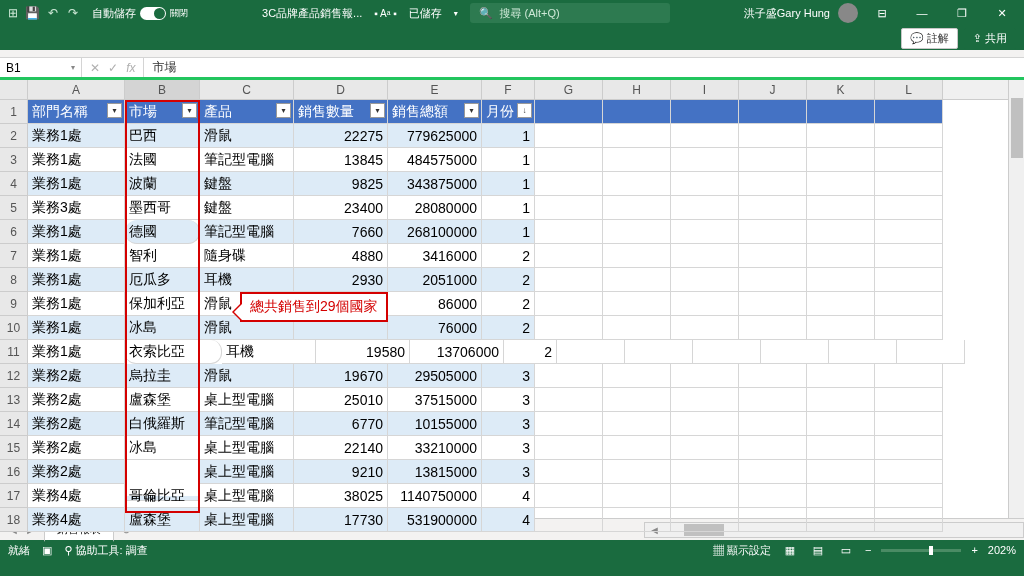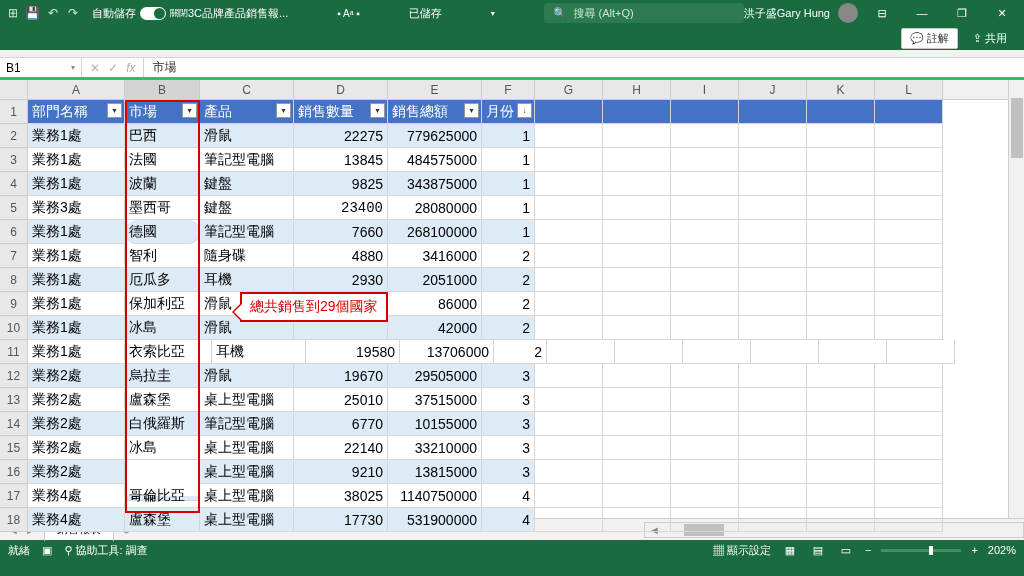--- a/index.html
+++ b/index.html
@@ -3,21 +3,21 @@
 <meta charset="utf-8">
 <style>
 *{box-sizing:border-box;margin:0;padding:0;font-family:"Microsoft JhengHei","Segoe UI",Arial,sans-serif;}
 body{background:#1a6b3f;overflow:hidden;width:1024px;height:576px;position:relative;}
 .title-bar{height:26px;background:#1a6b3f;display:flex;align-items:center;color:#fff;font-size:11px;padding:0 6px;}
 .title-bar .tb-left{display:flex;align-items:center;gap:6px;}
 .title-bar .tb-icon{width:14px;height:14px;display:flex;align-items:center;justify-content:center;font-size:12px;color:#cde8d6;}
 .autosave{display:flex;align-items:center;gap:4px;margin-left:6px;}
 .toggle{width:26px;height:13px;border-radius:7px;background:#fff;position:relative;}
 .toggle::after{content:"";position:absolute;right:1px;top:1px;width:11px;height:11px;border-radius:50%;background:#1a6b3f;}
-.tb-center{flex:1;display:flex;align-items:center;justify-content:space-between;gap:12px;}
+.tb-center{flex:1;display:flex;align-items:center;justify-content:center;gap:12px;}
 .search-box{background:#2d7a50;border-radius:3px;padding:2px 10px;display:flex;align-items:center;gap:6px;width:200px;height:20px;color:#cde8d6;}
 .tb-right{display:flex;align-items:center;gap:8px;}
 .avatar{width:20px;height:20px;border-radius:50%;background:#888;}
 .win-btn{width:32px;height:20px;display:flex;align-items:center;justify-content:center;color:#fff;font-size:11px;}
 .ribbon-tabs{height:24px;background:#1a6b3f;display:flex;align-items:center;padding:0 8px;gap:2px;}
 .rtab{padding:3px 10px;color:#fff;font-size:12px;border-bottom:2px solid transparent;}
 .rtab.active{color:#a7f0c1;border-bottom:2px solid #a7f0c1;}
 .rtab-right{margin-left:auto;display:flex;gap:6px;}
 .rbtn{background:#fff;border:1px solid #c7c7c7;padding:2px 8px;font-size:11px;color:#333;border-radius:2px;display:flex;align-items:center;gap:3px;}
 .ribbon-body{height:8px;background:#f3f2f1;border-bottom:1px solid #d4d4d4;}
@@ -193,21 +193,21 @@
         <div class="cell" style="width: 68px;"></div>
         <div class="cell" style="width: 68px;"></div>
         <div class="cell" style="width: 68px;"></div>
         <div class="cell" style="width: 68px;"></div>
       </div>
       <div class="row ">
         <div class="rh">5</div>
         <div class="cell" style="width: 97px;">業務3處</div>
         <div class="cell" style="width: 75px;">墨西哥</div>
         <div class="cell" style="width: 94px;">鍵盤</div>
-        <div class="cell num" style="width: 94px; font-family: Liberation Mono, monospace;">23400</div>
+        <div class="cell num" style="width: 94px;">23400</div>
         <div class="cell num" style="width: 94px;">28080000</div>
         <div class="cell num" style="width: 53px;">1</div>
         <div class="cell" style="width: 68px;"></div>
         <div class="cell" style="width: 68px;"></div>
         <div class="cell" style="width: 68px;"></div>
         <div class="cell" style="width: 68px;"></div>
         <div class="cell" style="width: 68px;"></div>
         <div class="cell" style="width: 68px;"></div>
       </div>
       <div class="row ">
@@ -269,33 +269,33 @@
         <div class="cell" style="width: 68px;"></div>
         <div class="cell" style="width: 68px;"></div>
         <div class="cell" style="width: 68px;"></div>
       </div>
       <div class="row ">
         <div class="rh">10</div>
         <div class="cell odd" style="width: 97px;">業務1處</div>
         <div class="cell odd" style="width: 75px;">冰島</div>
         <div class="cell odd" style="width: 94px;">滑鼠</div>
         <div class="cell num odd" style="width: 94px;"></div>
-        <div class="cell num odd" style="width: 94px;">42000</div>
+        <div class="cell num odd" style="width: 94px;">76000</div>
         <div class="cell num odd" style="width: 53px;">2</div>
         <div class="cell" style="width: 68px;"></div>
         <div class="cell" style="width: 68px;"></div>
         <div class="cell" style="width: 68px;"></div>
         <div class="cell" style="width: 68px;"></div>
         <div class="cell" style="width: 68px;"></div>
         <div class="cell" style="width: 68px;"></div>
       </div>
       <div class="row ">
         <div class="rh">11</div>
         <div class="cell" style="width: 97px;">業務1處</div>
-        <div class="cell" style="width: 87px;">衣索比亞</div>
+        <div class="cell" style="width: 97px; border-radius: 11px;">衣索比亞</div>
         <div class="cell" style="width: 94px;">耳機</div>
         <div class="cell num" style="width: 94px;">19580</div>
         <div class="cell num" style="width: 94px;">13706000</div>
         <div class="cell num" style="width: 53px;">2</div>
         <div class="cell" style="width: 68px;"></div>
         <div class="cell" style="width: 68px;"></div>
         <div class="cell" style="width: 68px;"></div>
         <div class="cell" style="width: 68px;"></div>
         <div class="cell" style="width: 68px;"></div>
         <div class="cell" style="width: 68px;"></div>

